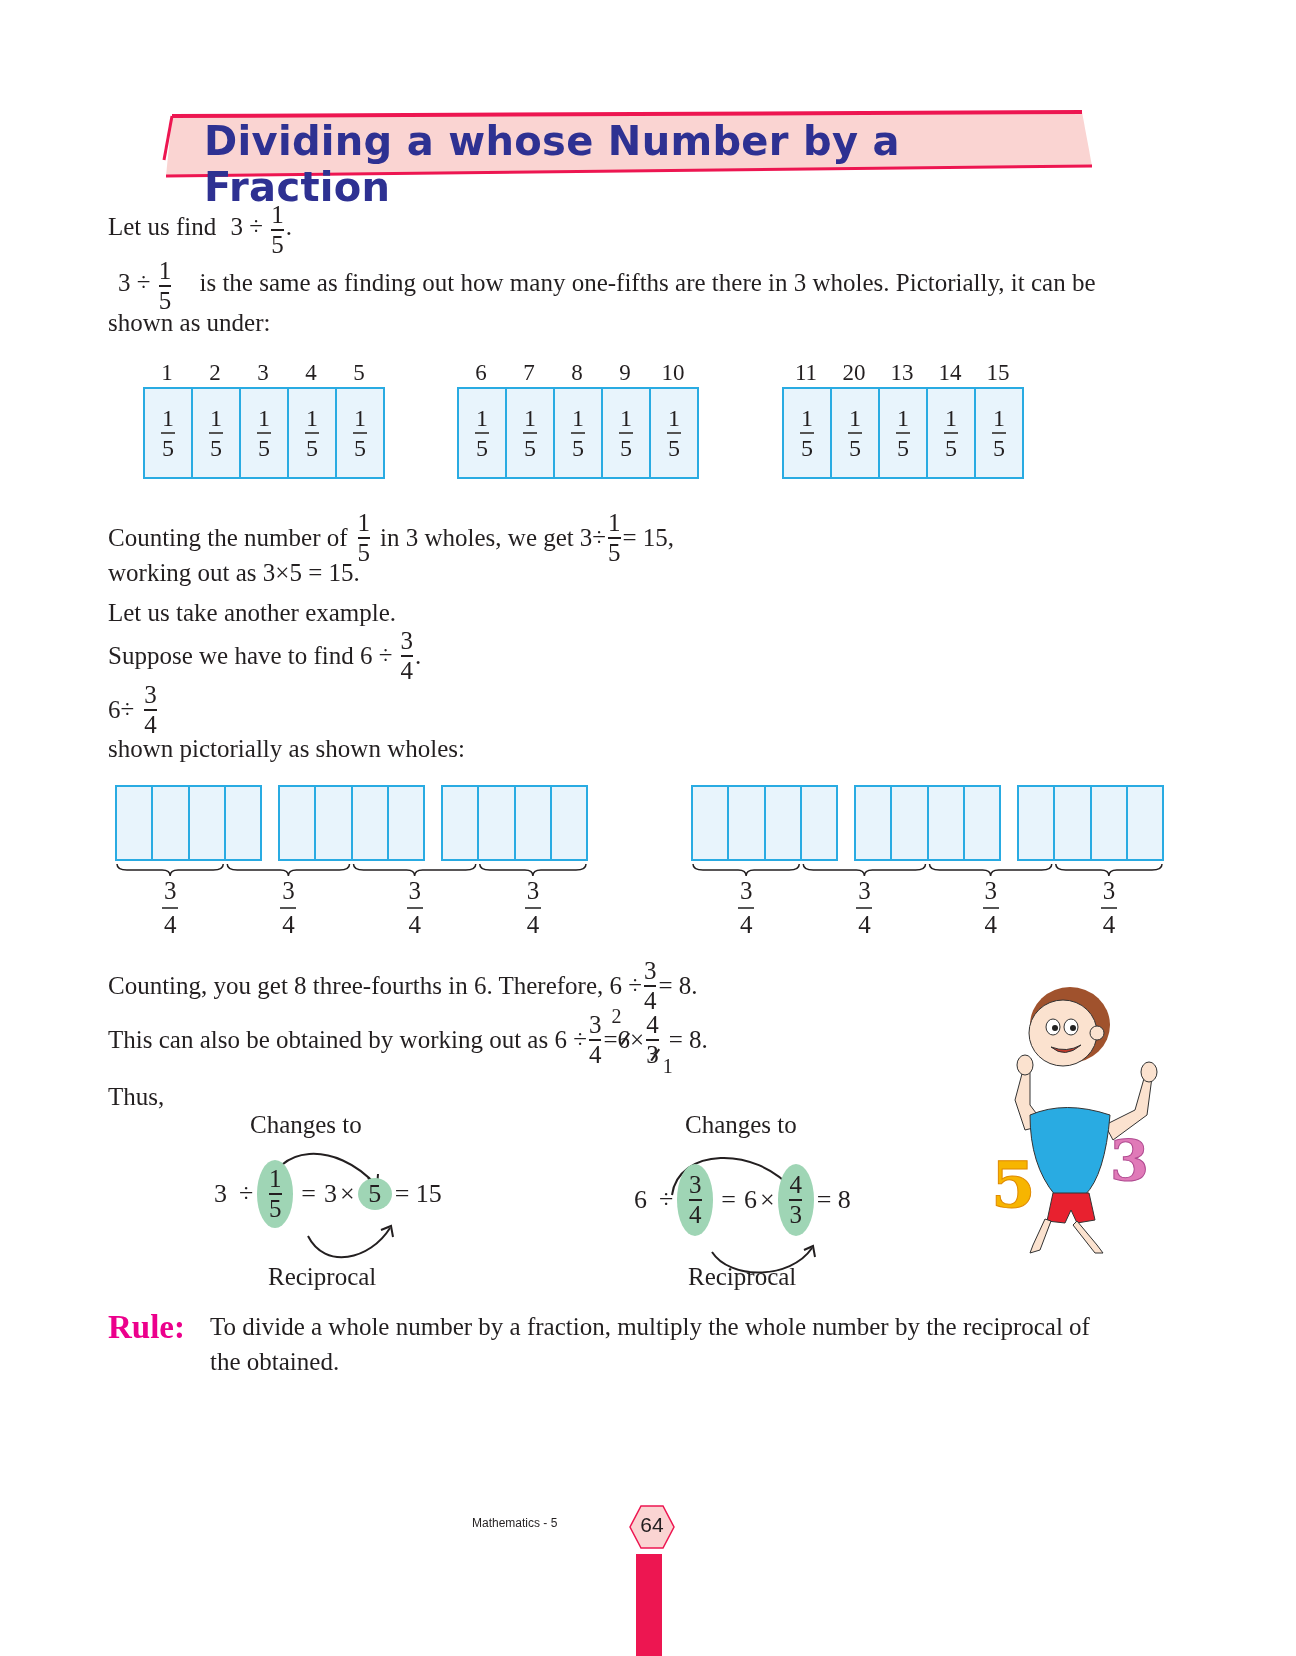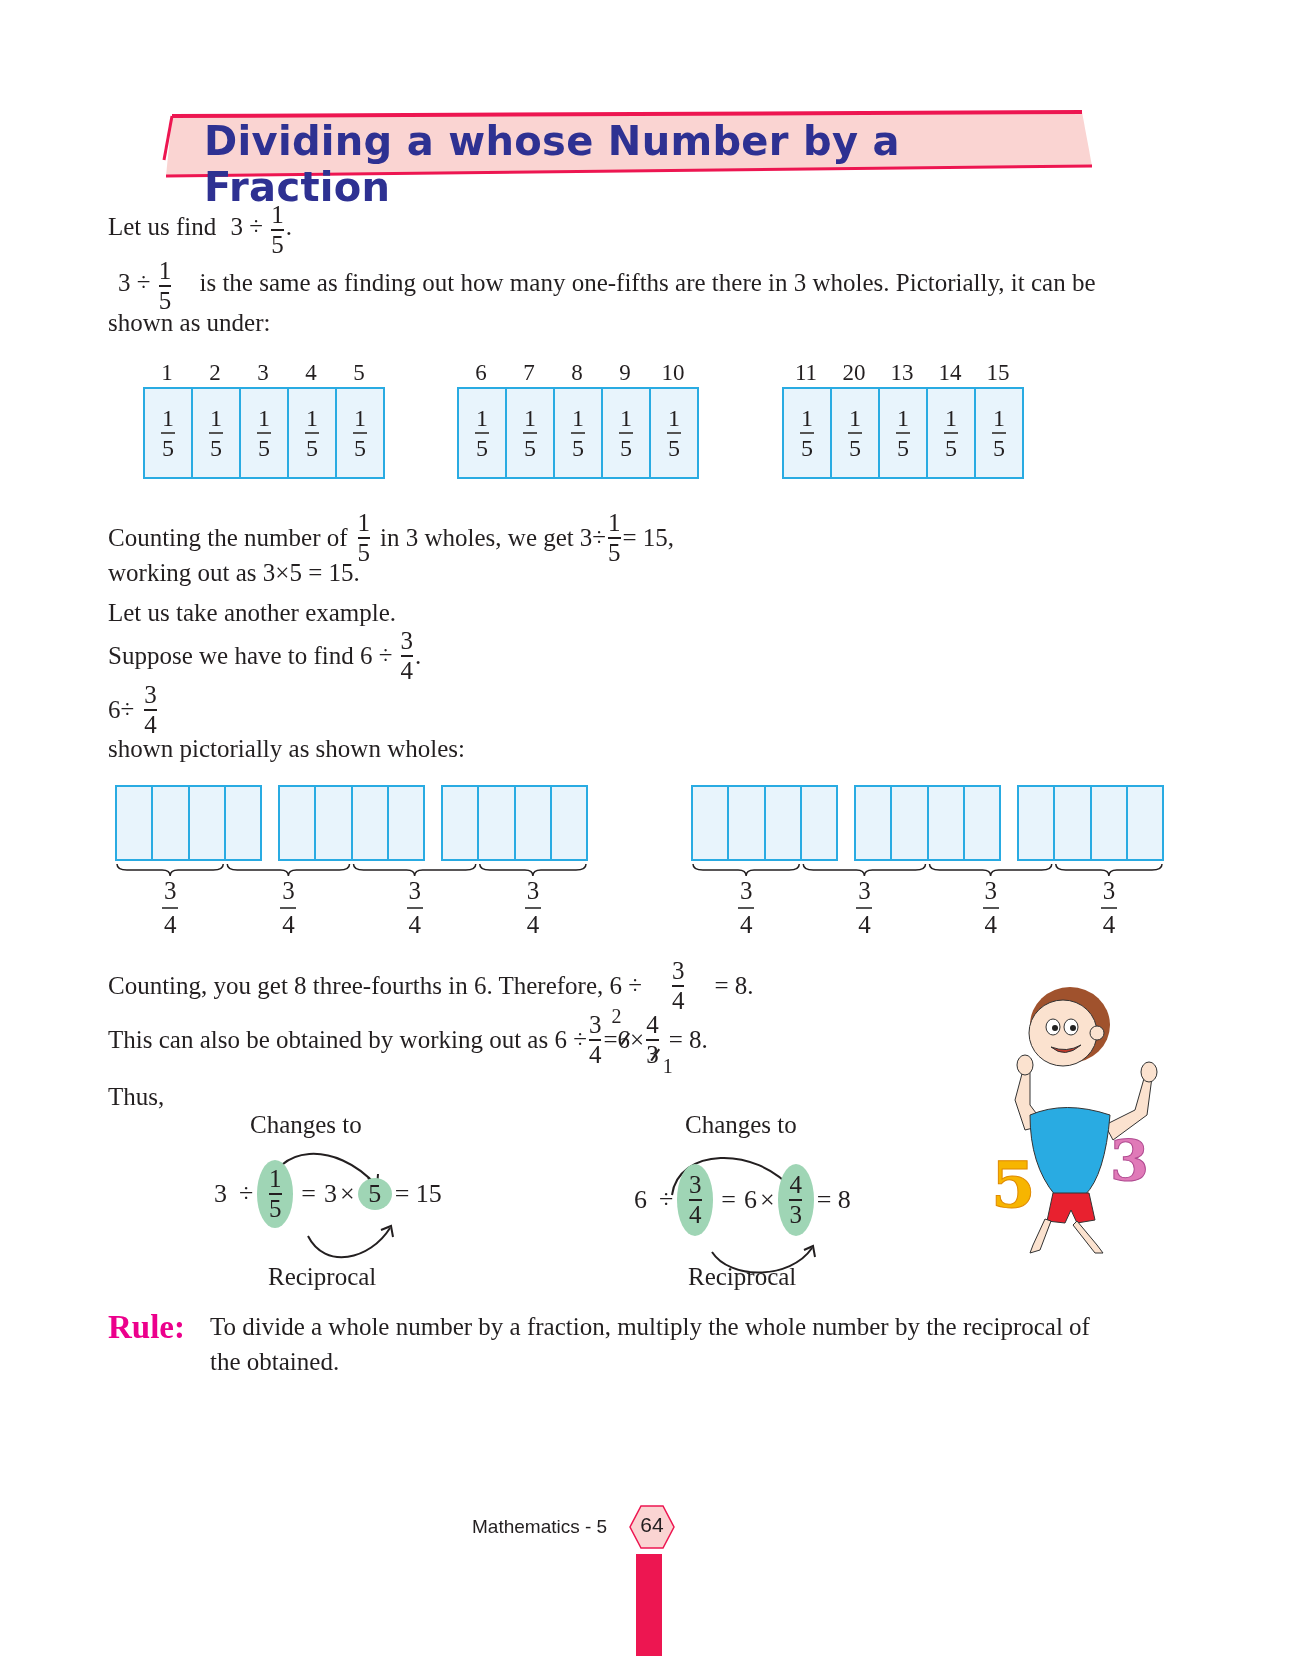--- a/index.html
+++ b/index.html
@@ -33,21 +33,21 @@
   .qcell:last-child { border-right:none; }
   .qlabel { position:absolute; top:878px; width:30px; text-align:center; }
   .qlabel .frac .bar { width:16px; margin:3px auto; background:#555; }
   #braces { position:absolute; left:0; top:862px; }
 
   
   .bubble { display:inline-block; background:#9fd5b5; border-radius:50%; text-align:center; vertical-align:middle; }
 
   .rule-label { color:#ec008c; font-weight:bold; font-size:33px; }
 
-  #footer-text { left:472px; top:1516px; font-family:"Liberation Sans", sans-serif; font-size:19px; color:#231f20; }
+  #footer-text { left:472px; top:1516px; font-family:"Liberation Sans", sans-serif; font-size:12px; color:#231f20; }
   #page-hex { left:629px; top:1505px; width:46px; height:44px; }
   #page-num { position:absolute; left:0; top:8px; width:46px; text-align:center; font-family:"Liberation Sans", sans-serif; font-size:21px; color:#231f20; }
   #page-strip { left:636px; top:1554px; width:26px; height:102px; background:#ed1651; }
 </style>
 </head>
 <body>
 
 <div id="banner" class="abs">
   <svg width="930" height="70" viewBox="0 0 930 70">
     <path d="M10 6 L920 2 L930 56 L4 66 Z" fill="#fad4d2"></path>
@@ -303,21 +303,21 @@
       <path d="M 227.25 2 Q 227.25 8 237.25 8 L 280.375 8 Q 288.375 8 288.375 14 Q 288.375 8 296.375 8 L 339.5 8 Q 349.5 8 349.5 2" stroke="#231f20" stroke-width="1.5" fill="none"></path>
       <path d="M 353.5 2 Q 353.5 8 363.5 8 L 406.625 8 Q 414.625 8 414.625 14 Q 414.625 8 422.625 8 L 465.75 8 Q 475.75 8 475.75 2" stroke="#231f20" stroke-width="1.5" fill="none"></path>
       <path d="M 479.75 2 Q 479.75 8 489.75 8 L 524.875 8 Q 532.875 8 532.875 14 Q 532.875 8 540.875 8 L 576 8 Q 586 8 586 2" stroke="#231f20" stroke-width="1.5" fill="none"></path>
       <path d="M 693 2 Q 693 8 703 8 L 738.125 8 Q 746.125 8 746.125 14 Q 746.125 8 754.125 8 L 789.25 8 Q 799.25 8 799.25 2" stroke="#231f20" stroke-width="1.5" fill="none"></path>
       <path d="M 803.25 2 Q 803.25 8 813.25 8 L 856.375 8 Q 864.375 8 864.375 14 Q 864.375 8 872.375 8 L 915.5 8 Q 925.5 8 925.5 2" stroke="#231f20" stroke-width="1.5" fill="none"></path>
       <path d="M 929.5 2 Q 929.5 8 939.5 8 L 982.625 8 Q 990.625 8 990.625 14 Q 990.625 8 998.625 8 L 1041.75 8 Q 1051.75 8 1051.75 2" stroke="#231f20" stroke-width="1.5" fill="none"></path>
       <path d="M 1055.75 2 Q 1055.75 8 1065.75 8 L 1100.875 8 Q 1108.875 8 1108.875 14 Q 1108.875 8 1116.875 8 L 1152 8 Q 1162 8 1162 2" stroke="#231f20" stroke-width="1.5" fill="none"></path>
     </svg>
   </div>
 
-<div class="abs txt" style="left:108px; top:958px; display:flex; align-items:center;gap:28px;">
+<div class="abs txt" style="left:108px; top:958px; display:flex; align-items:center;">
   <span>Counting, you get 8 three-fourths in 6. Therefore, 6 ÷</span>
   <span class="frac">
       <span class="n">3</span>
       <span class="bar"></span>
       <span class="d">4</span>
     </span>
   <span>= 8.</span>
 </div>
 
 <div class="abs txt" style="left:108px; top:1012px; display:flex; align-items:center;">

